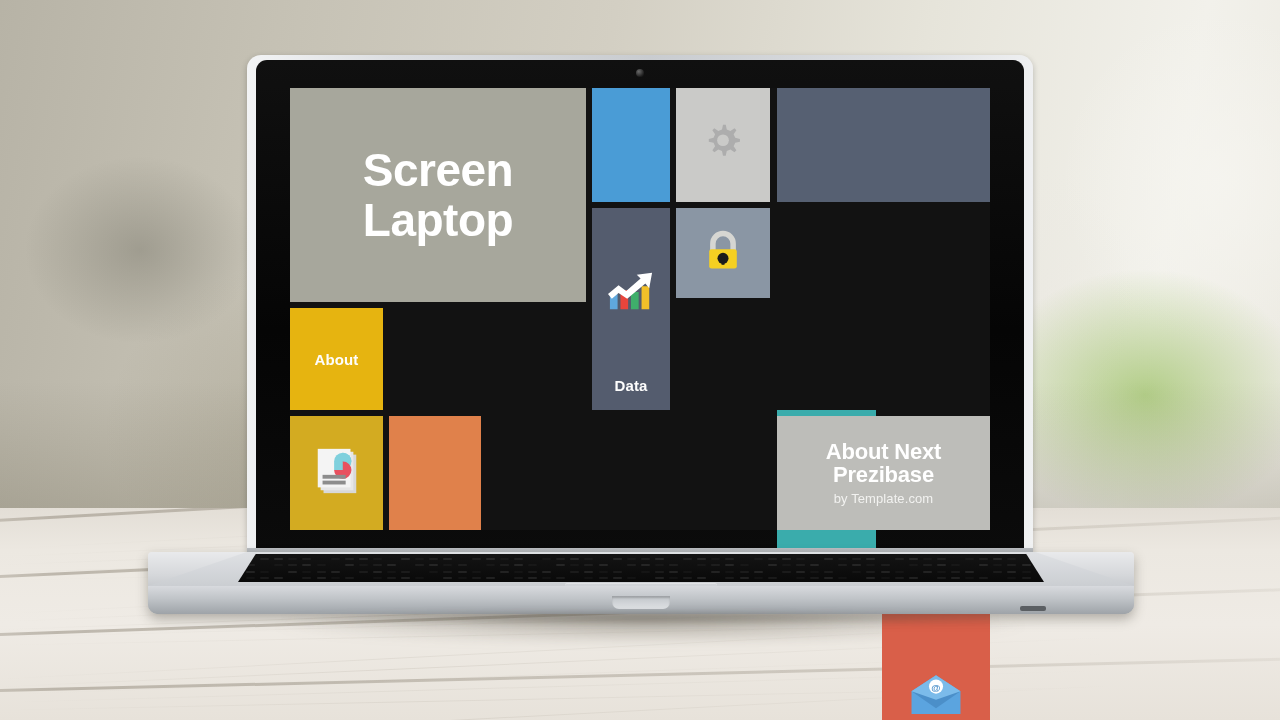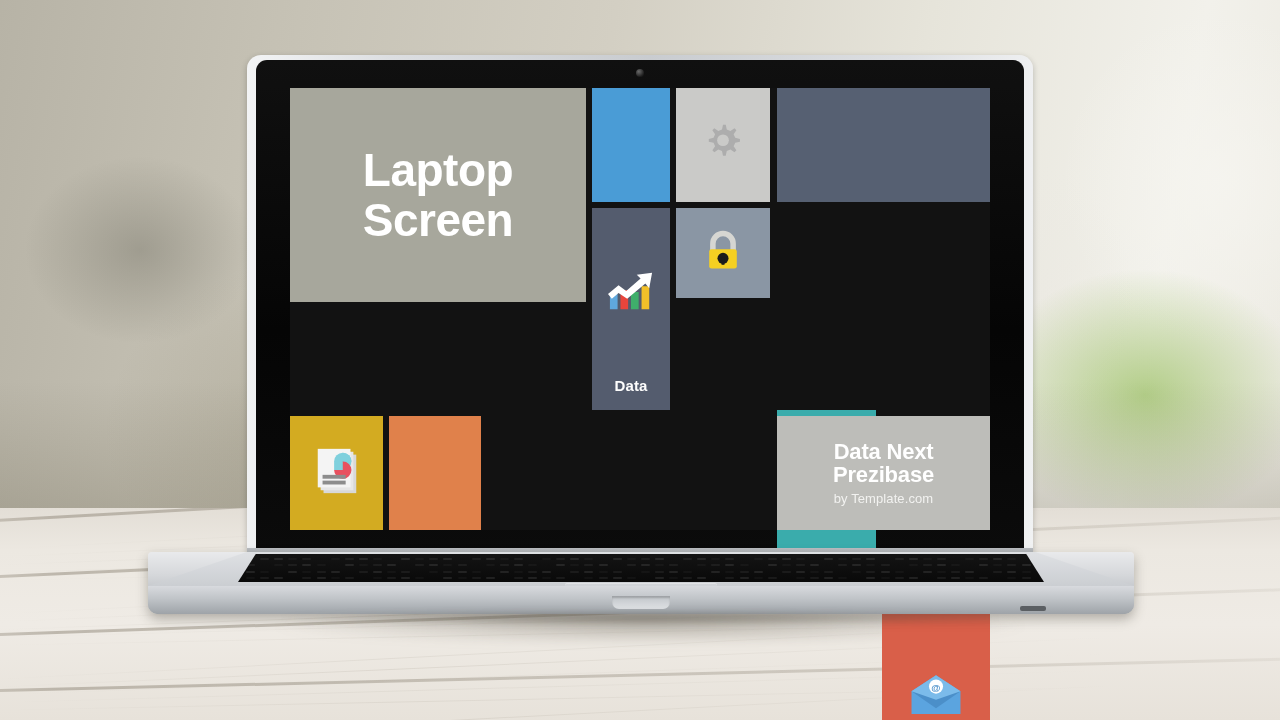--- a/index.html
+++ b/index.html
@@ -208,22 +208,22 @@
   <div id="laptop">
 
     <div class="lid"></div>
     <div class="bezel"></div>
     <div class="camera"></div>
 
     <div class="screen">
 
       <div class="tile t-title">
         <div class="title-text">
+          <div>Screen</div>
           <div>Laptop</div>
-          <div>Screen</div>
         </div>
       </div>
 
       <div class="tile t-blue-top"></div>
 
       <div class="tile t-gear center-icon">
         <span>
           <svg width="44" height="44" viewBox="0 0 48 48">
             <path fill="#adadad" d="M24 4l3 0 1.1 5.2 4 1.7 4.4-3 2.1 2.1-3 4.4 1.7 4 5.2 1.1 0 3-5.2 1.1-1.7 4 3 4.4-2.1 2.1-4.4-3-4 1.7L27 38h-3l-1.1-5.2-4-1.7-4.4 3-2.1-2.1 3-4.4-1.7-4L8.5 22.5v-3l5.2-1.1 1.7-4-3-4.4 2.1-2.1 4.4 3 4-1.7L24 4z"></path>
             <circle cx="24" cy="21" r="6.4" fill="#cacac8"></circle>
@@ -280,20 +280,23 @@
             <path d="M8 20 L34 3 L60 20 V44 H8 Z" fill="#5ba4df"></path>
             <path d="M8 20 L34 38 L60 20" fill="#4b8fc9"></path>
             <path d="M8 20 L34 3 L60 20 L34 29 Z" fill="#7bbbea"></path>
             <circle cx="34" cy="15" r="7.5" fill="#ffffff"></circle>
             <text x="34" y="19.5" font-size="10" font-family="Liberation Sans, sans-serif" fill="#4b8fc9" text-anchor="middle">@</text>
           </svg>
         </span>
 
       </div>
 
+      <div class="tile t-about">
+        <span class="label">About</span>
+      </div>
 
 
       <div class="tile t-docs center-icon">
         <span>
           <svg width="54" height="52" viewBox="0 0 56 54">
             <rect x="14" y="10" width="34" height="40" fill="#d8d8d8"></rect>
             <rect x="11" y="7" width="34" height="40" fill="#e7e7e7"></rect>
             <rect x="8" y="4" width="34" height="40" fill="#f4f4f4"></rect>
             <path d="M25 22 a9 9 0 1 0 -9 -9 v9z" fill="#7fd0dd" transform="translate(9,4)"></path>
             <path d="M25 13 a9 9 0 1 1 -9 9 h9z" fill="#e8505f" transform="translate(9,4)"></path>
@@ -302,21 +305,21 @@
             <rect x="13" y="37" width="24" height="4" fill="#8d8d8d"></rect>
           </svg>
         </span>
       </div>
 
       <div class="tile t-orange"></div>
 
 
       <div class="tile t-prezi">
         <div class="prezi-inner">
-          <div class="prezi-line">Data Next</div>
+          <div class="prezi-line">About Next</div>
           <div class="prezi-line">Prezibase</div>
           <div class="prezi-sub">by Template.com</div>
         </div>
       </div>
 
     </div>
 
     <div class="base-hinge"></div>
     <div class="base"></div>
     <div class="base-top"></div>

